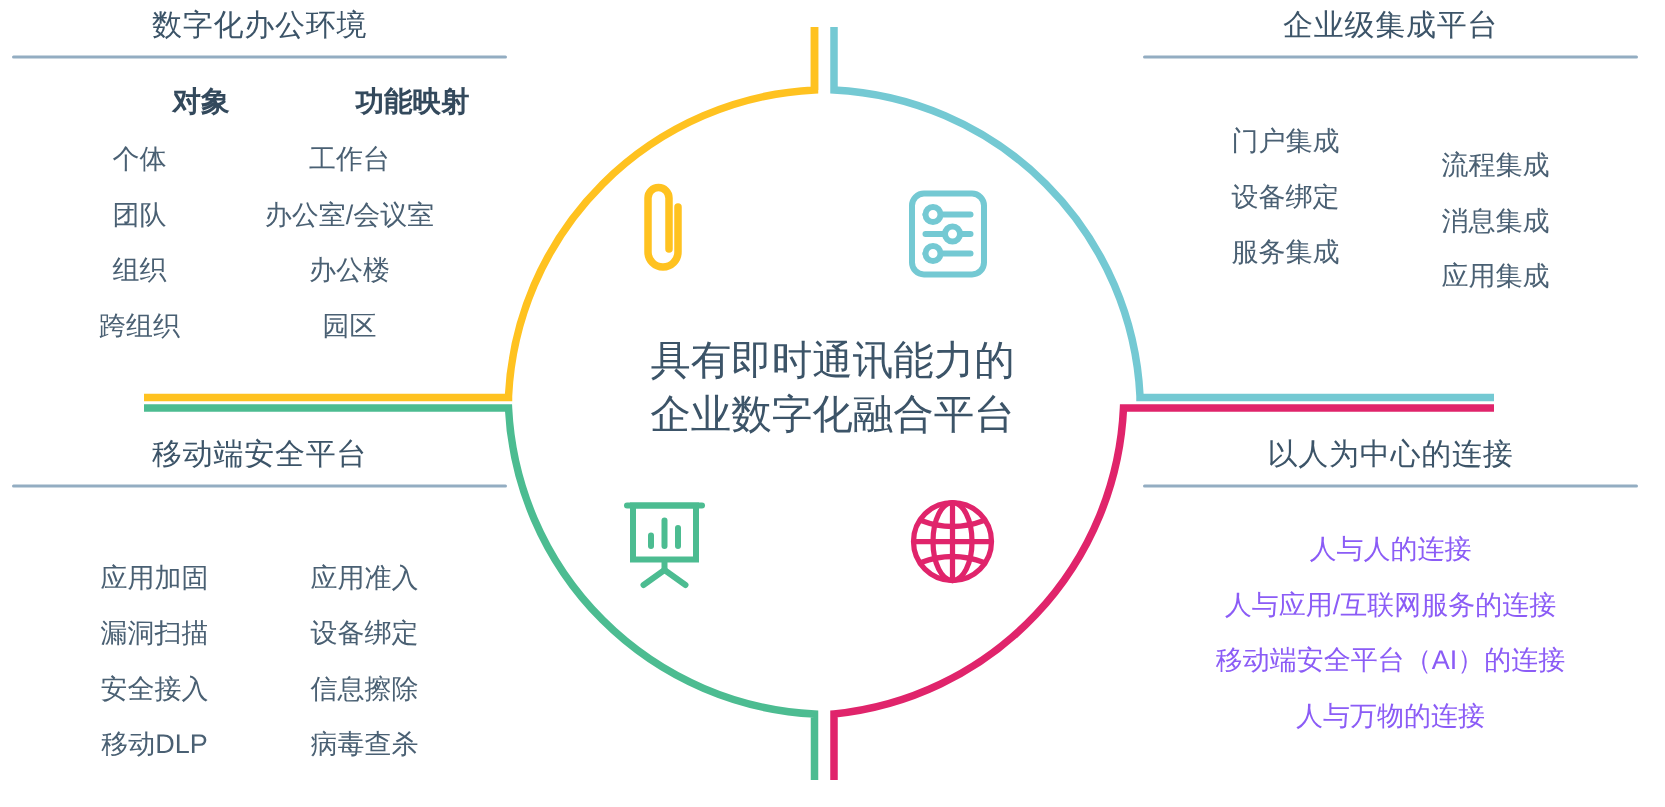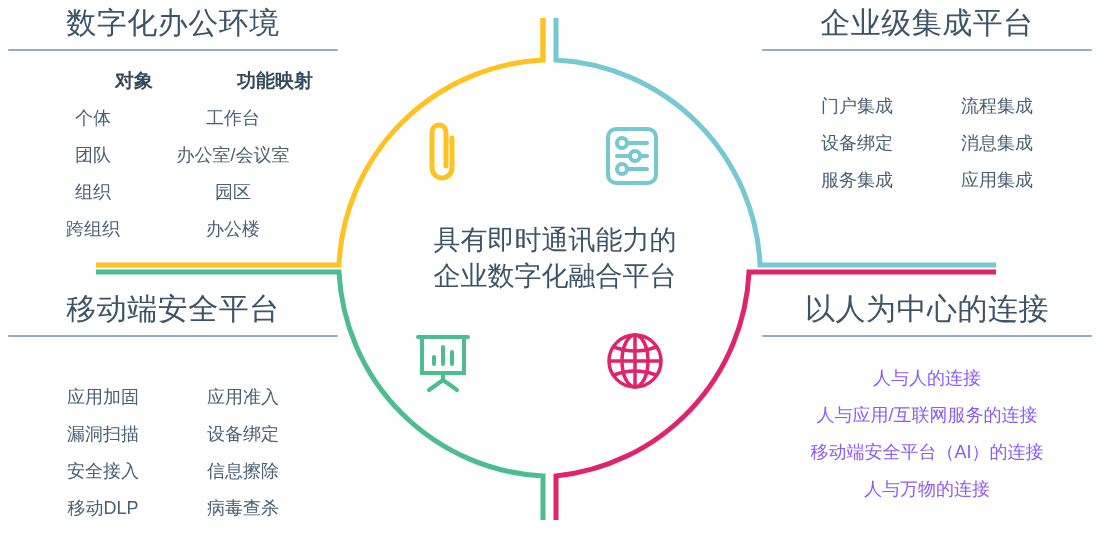--- a/index.html
+++ b/index.html
@@ -9,21 +9,21 @@
     color:#3d5366;
   }
   .stage{position:absolute;left:0;top:0;width:1110px;height:538px;}
 
   
   .hub{position:absolute;left:0;top:0;width:1110px;height:538px;}
 
   
   .panel{position:absolute;}
   .panel-title{
-    font-size:30px;font-weight:400;color:#3c5468;
+    font-size:20px;font-weight:400;color:#3c5468;
     text-align:center;line-height:1.15;letter-spacing:.5px;
     white-space:nowrap;
   }
   .rule{height:2px;background:#93adc2;margin-top:8px;border-radius:1px;}
 
   .cols{display:flex;justify-content:center;}
   .col{display:flex;flex-direction:column;}
   .col-head{
     font-size:19px;font-weight:bold;color:#33495c;
     text-align:right;line-height:1;margin-bottom:19px;white-space:nowrap;
@@ -36,21 +36,21 @@
 
   
   #panel-tl{left:8px;top:6px;width:330px;}
   #panel-tl .cols{margin-top:20px;}
   #panel-tl .col.c1{width:120px;}
   #panel-tl .col.c2{width:160px;}
 
   #panel-tr{left:762px;top:6px;width:330px;}
   #panel-tr .cols{margin-top:46px;}
   #panel-tr .col.c1{width:140px;}
-  #panel-tr .col.c2{width:140px;}
+  #panel-tr .col.c2{width:140px;margin-top:16px;}
 
   #panel-bl{left:8px;top:292px;width:330px;}
   #panel-bl .cols{margin-top:51px;}
   #panel-bl .col.c1{width:140px;}
   #panel-bl .col.c2{width:140px;}
 
   #panel-br{left:762px;top:292px;width:330px;}
   #panel-br .lines{margin-top:32px;}
   #panel-br .line{
     font-size:18px;color:#8b5cf6;text-align:center;
@@ -150,22 +150,22 @@
         <div class="col-head">对象</div>
         <div class="cell">个体</div>
         <div class="cell">团队</div>
         <div class="cell">组织</div>
         <div class="cell">跨组织</div>
       </div>
       <div class="col c2">
         <div class="col-head">功能映射</div>
         <div class="cell">工作台</div>
         <div class="cell">办公室/会议室</div>
+        <div class="cell">办公楼</div>
         <div class="cell">园区</div>
-        <div class="cell">办公楼</div>
       </div>
     </div>
   </div>
 
   <div class="panel" id="panel-tr">
     <div class="panel-title">企业级集成平台</div>
     <div class="rule"></div>
     <div class="cols">
       <div class="col c1">
         <div class="cell">门户集成</div>

